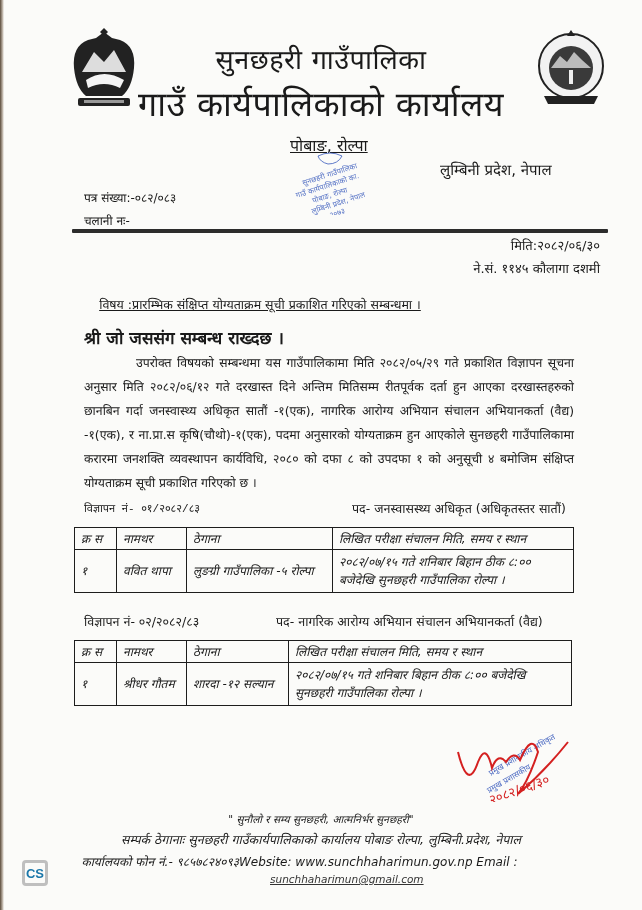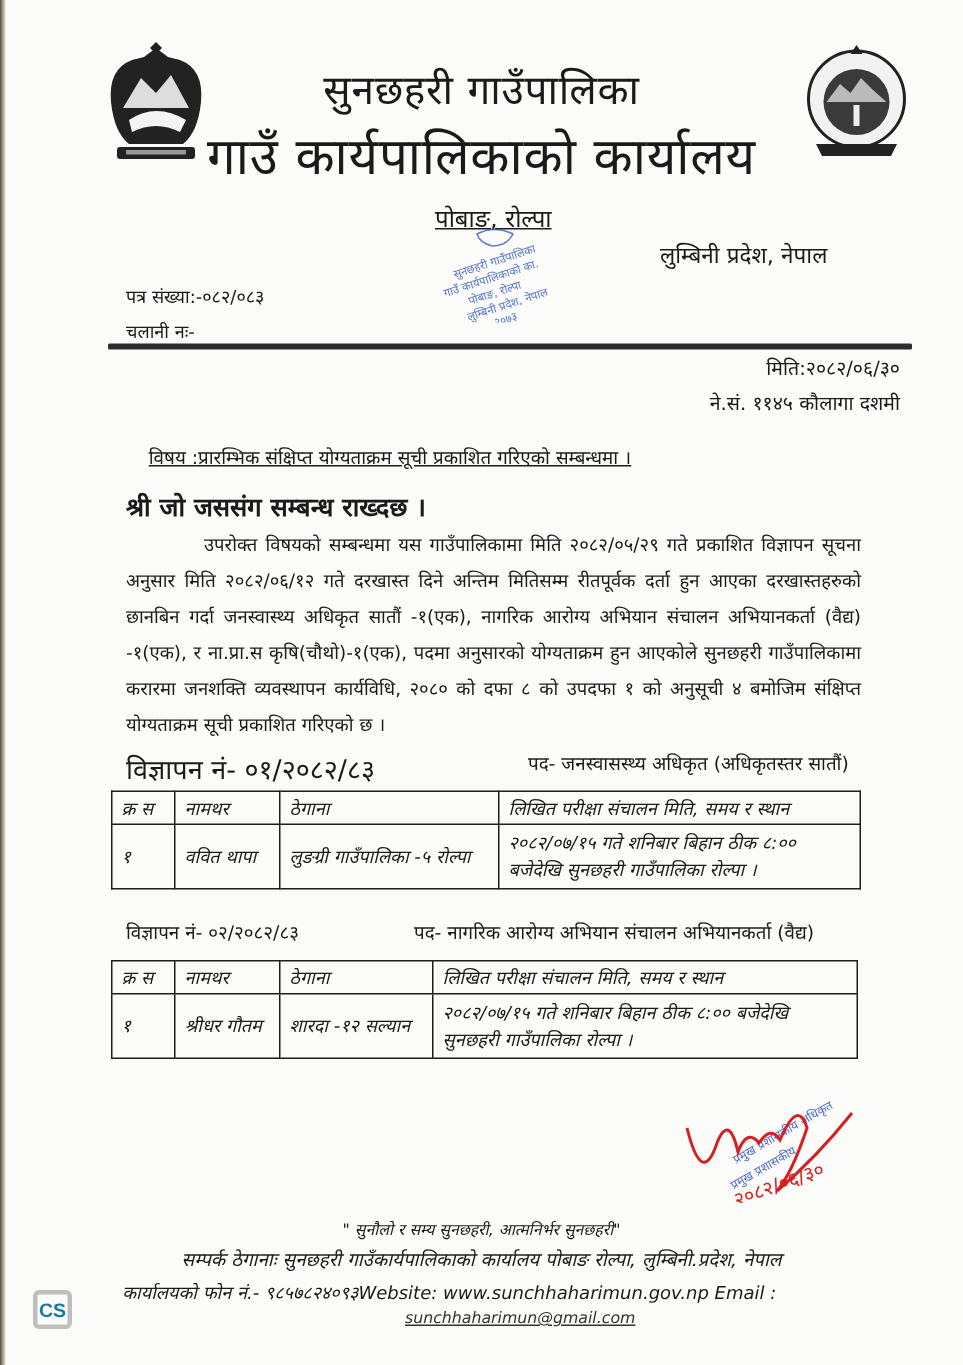--- a/index.html
+++ b/index.html
@@ -21,21 +21,21 @@
   .patra { left: 84px; top: 189px; font-size: 12px; }
   .chalani { left: 84px; top: 212px; font-size: 12px; }
   .hr { left: 72px; top: 229px; width: 536px; height: 4px; background: #2c2c2c; border-radius: 1px; }
   .miti { right: 42px; top: 236px; font-size: 13px; text-align: right; }
   .nesam { right: 42px; top: 259px; font-size: 13px; text-align: right; margin-left: 40px; }
   .subject { left: 0; width: 520px; top: 296px; text-align: center; font-size: 12.5px; }
   .subject span { text-decoration: underline; }
   .salutation { left: 84px; top: 326px; font-size: 17px; font-weight: bold; }
   .body-text { left: 84px; top: 351px; width: 490px; font-size: 12.3px; line-height: 24px; text-align: justify; }
   .body-text .indent { display: inline-block; width: 52px; }
-  .adv-no { left: 84px; top: 500px; font-size: 18px; }
+  .adv-no { left: 84px; top: 500px; font-size: 11px; font-family: Liberation Mono, monospace; }
   .adv-post { left: 352px; top: 500px; font-size: 12.5px; }
   .adv2-no { left: 84px; top: 613px; font-size: 12.5px; }
   .adv2-post { left: 276px; top: 613px; font-size: 12.5px; }
   table.cand { position: absolute; border-collapse: collapse; font-size: 12px; }
   table.cand td, table.cand th { border: 1.3px solid #1d1d1d; padding: 2px 6px; text-align: left; font-weight: normal; vertical-align: middle; font-style: italic; }
   table.cand th { height: 17px; }
   table.cand td { height: 38px; line-height: 18px; }
   .t1 { left: 74px; top: 527px; width: 500px; }
   .t2 { left: 74px; top: 640px; width: 498px; }
   .sig { left: 448px; top: 722px; width: 150px; height: 80px; }

